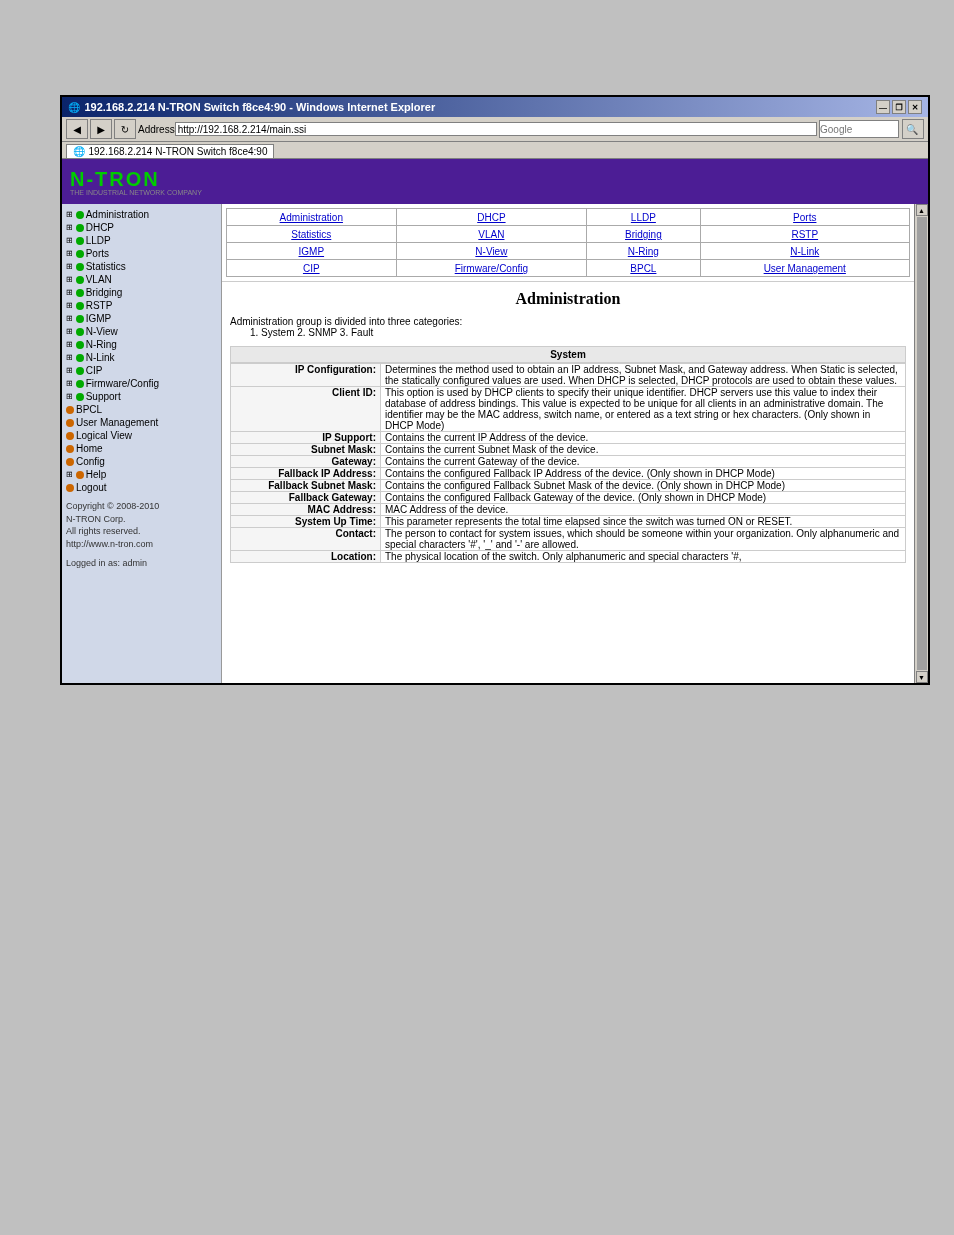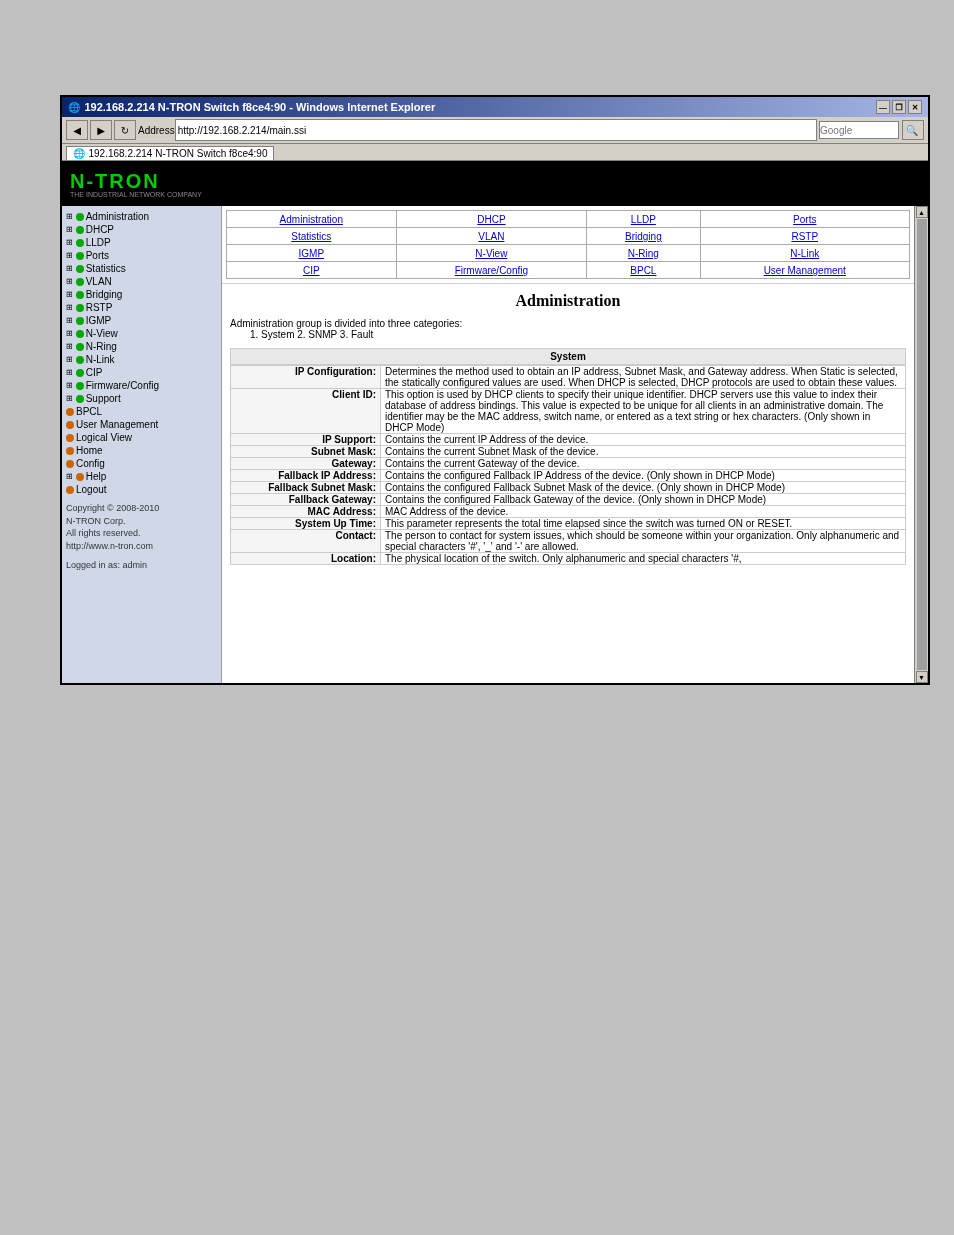--- a/index.html
+++ b/index.html
@@ -55,21 +55,21 @@
       cursor: pointer;
       font-size: 10px;
       display: flex; align-items: center; justify-content: center;
     }
     .address-bar {
       display: flex; align-items: center; flex: 1;
     }
     .address-label { font-size: 10px; color: #000; }
     .address-input {
       flex: 1;
-      height: 22px;
+      height: 14px;
       border: 1px solid #808080;
       font-size: 10px;
       padding: 0 2px;
       background: #fff;
     }
     .search-bar {
       display: flex; align-items: center; gap: 3px;
     }
     .search-input {
       width: 80px; height: 18px;
@@ -105,21 +105,21 @@
 
     
     .main-layout {
       display: flex;
       flex-direction: column;
       flex: 1;
       overflow: hidden;
     }
 
     .banner {
-      background: #000000;
+      background: #4c1d95;
       height: 45px;
       display: flex;
       align-items: center;
       padding: 0 8px;
     }
     .logo-text {
       color: #00cc00;
       font-size: 20px;
       font-weight: bold;
       font-family: 'Arial Black', sans-serif;

